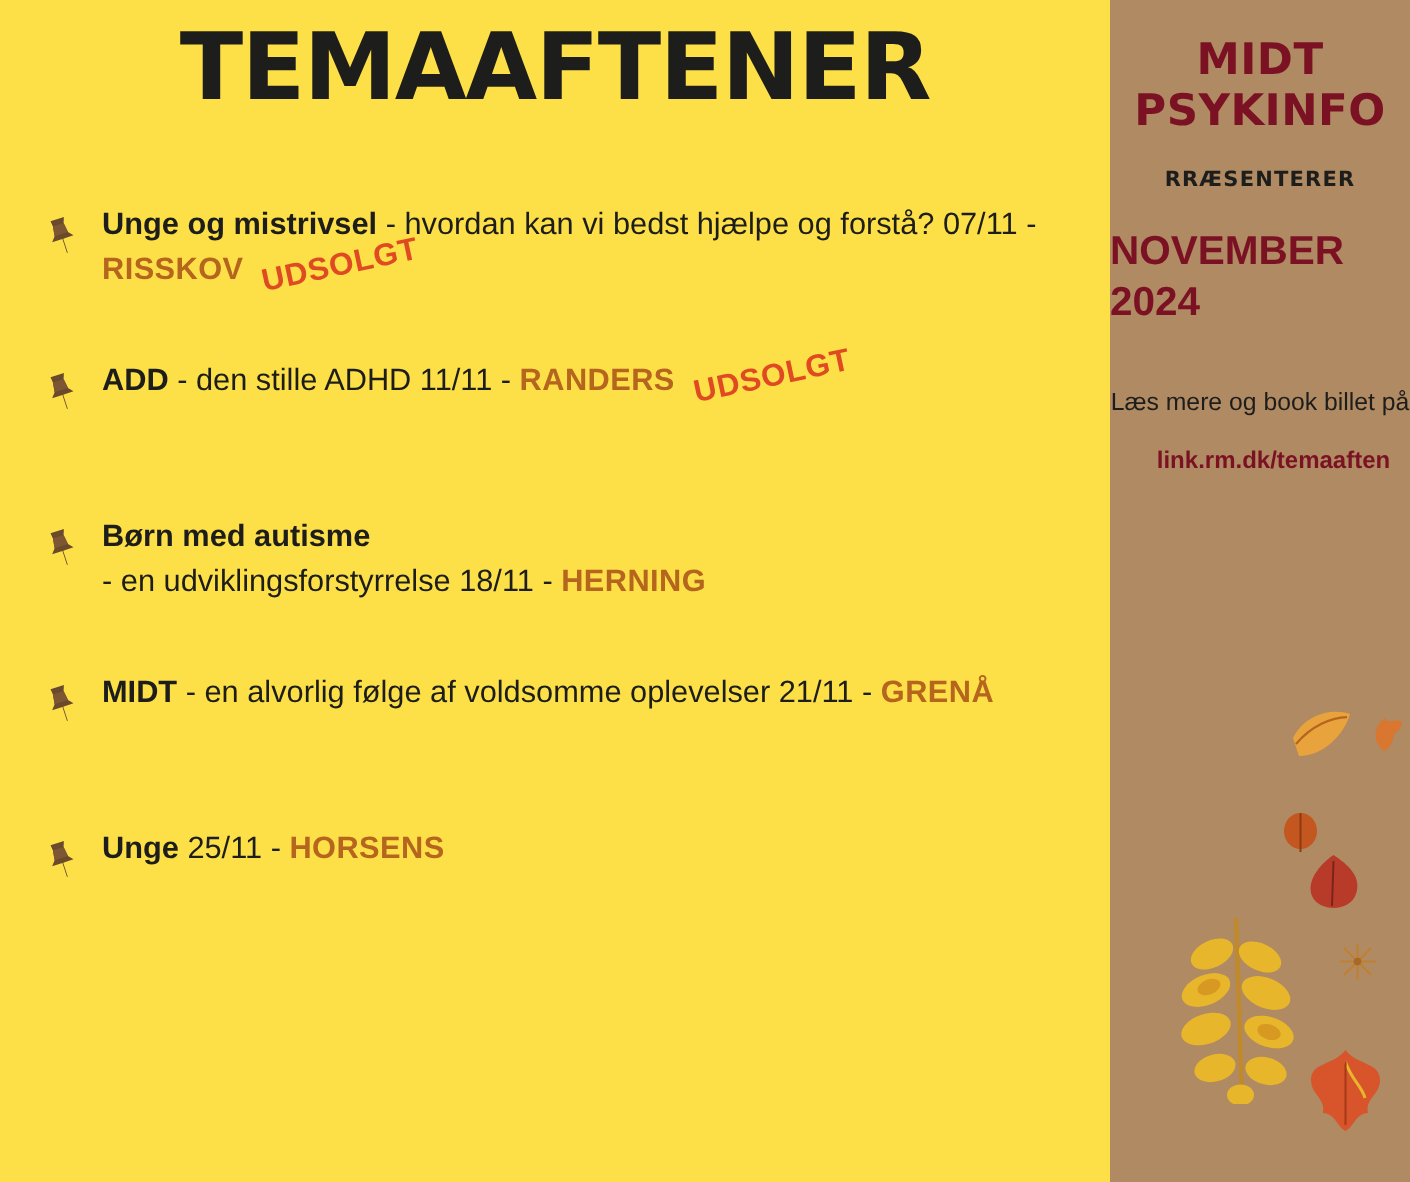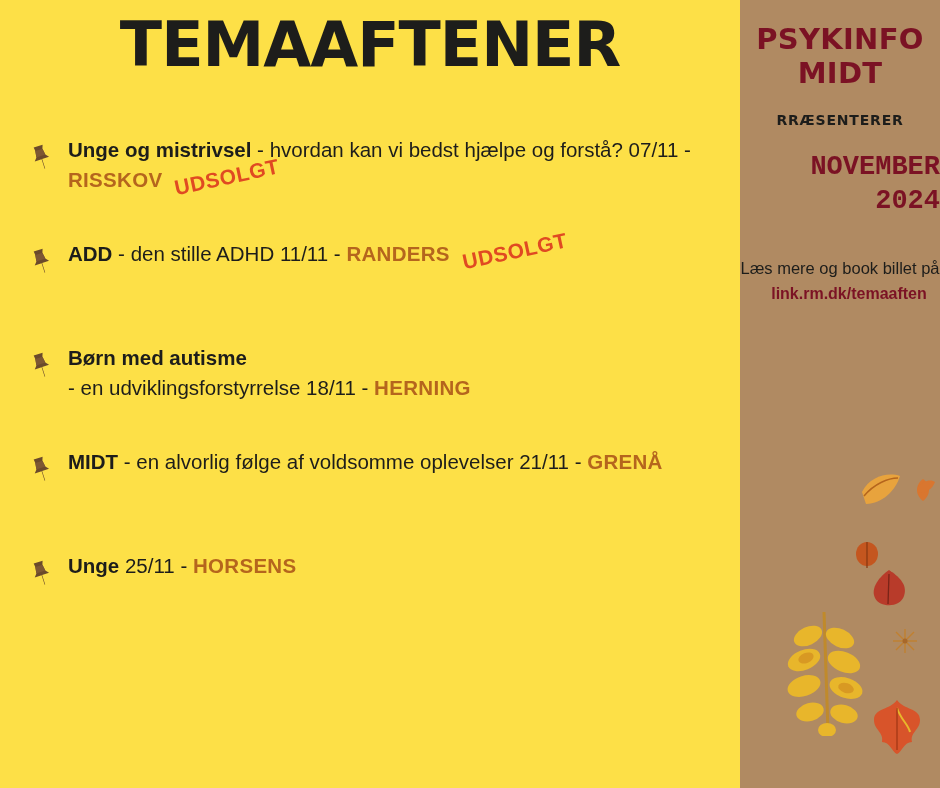--- a/index.html
+++ b/index.html
@@ -108,40 +108,40 @@
     margin-top: 22px;
     text-align: center;
     color: #1d1d1b;
     font-weight: bold;
     font-size: 14px;
     letter-spacing: .8px;
     font-family: "DejaVu Sans", sans-serif;
   }
   .month {
     margin-top: 22px;
-    text-align: right;
+    text-align: left;
     color: #7b1224;
     font-weight: bold;
     font-size: 27px;
     line-height: 34px;
-    font-family: Liberation Mono, monospace;
+    font-family: Liberation Sans, sans-serif;
   }
   .booking {
     margin-top: 38px;
     text-align: center;
     color: #1d1d1b;
     font-size: 16.5px;
     line-height: 25px;
     font-family: "Liberation Sans", sans-serif;
   }
   .booking-link {
     display: block;
     color: #7b1224;
     font-weight: bold;
-    margin-top: 0;
+    margin-top: 14px;
     font-size: 16px;
     padding-left: 18px;
   }
   .leaf {
     position: absolute;
     pointer-events: none;
   }
 </style>
 </head>
 <body>
@@ -223,22 +223,22 @@
           <span class="ev-bold">Unge</span><span> 25/11 - </span><span class="ev-place">HORSENS</span>
         </div>
       </div>
 
     </div>
   </div>
 
   <div class="right">
 
     <div class="brand">
+      <div>MIDT</div>
       <div>PSYKINFO</div>
-      <div>MIDT</div>
     </div>
 
     <div class="presents">RRÆSENTERER</div>
 
     <div class="month">
       <div>NOVEMBER</div>
       <div>2024</div>
     </div>
 
     <div class="booking">

